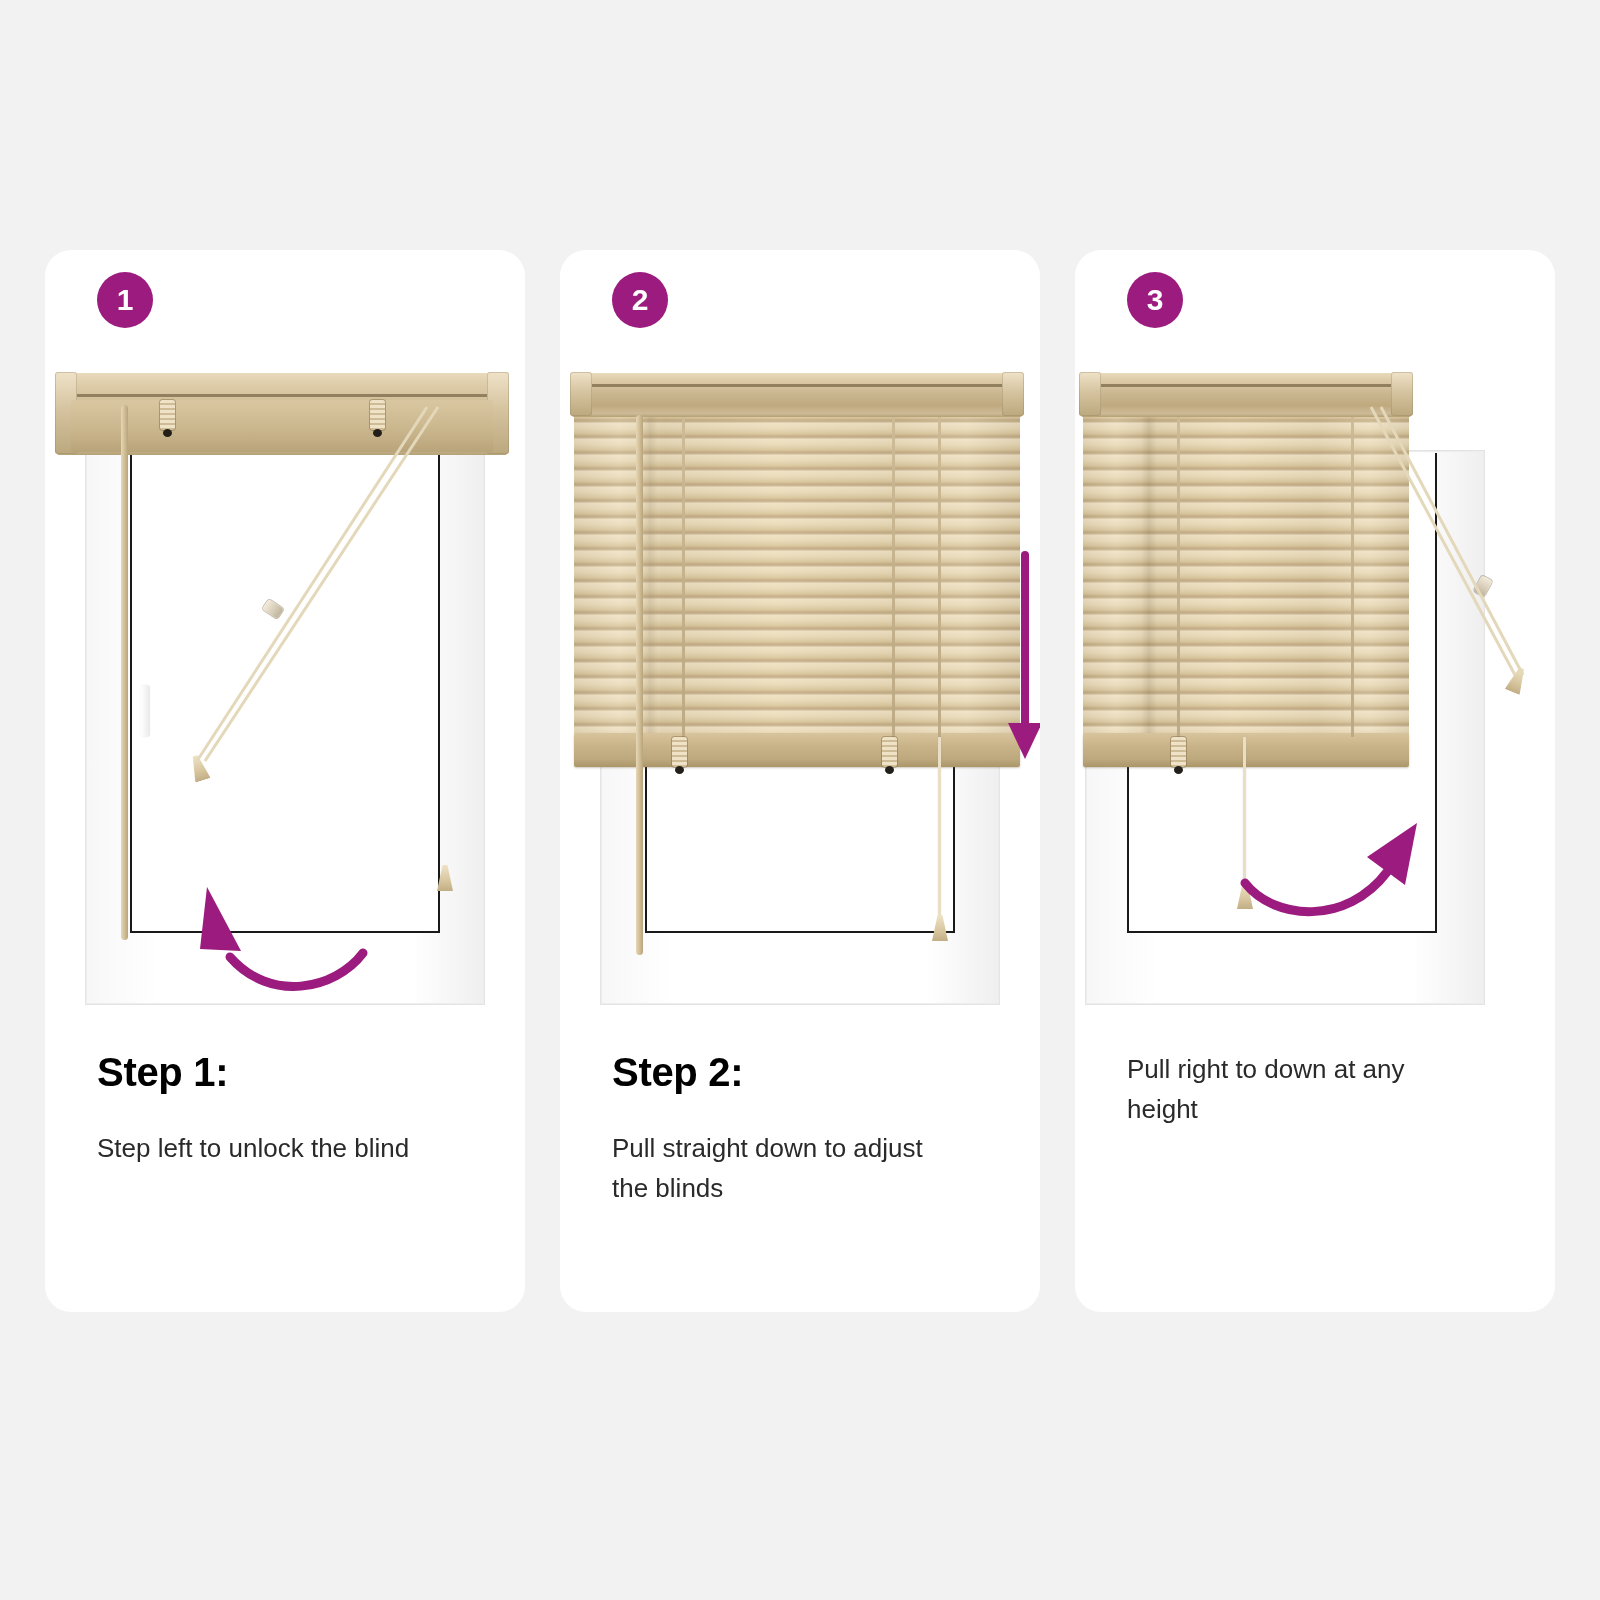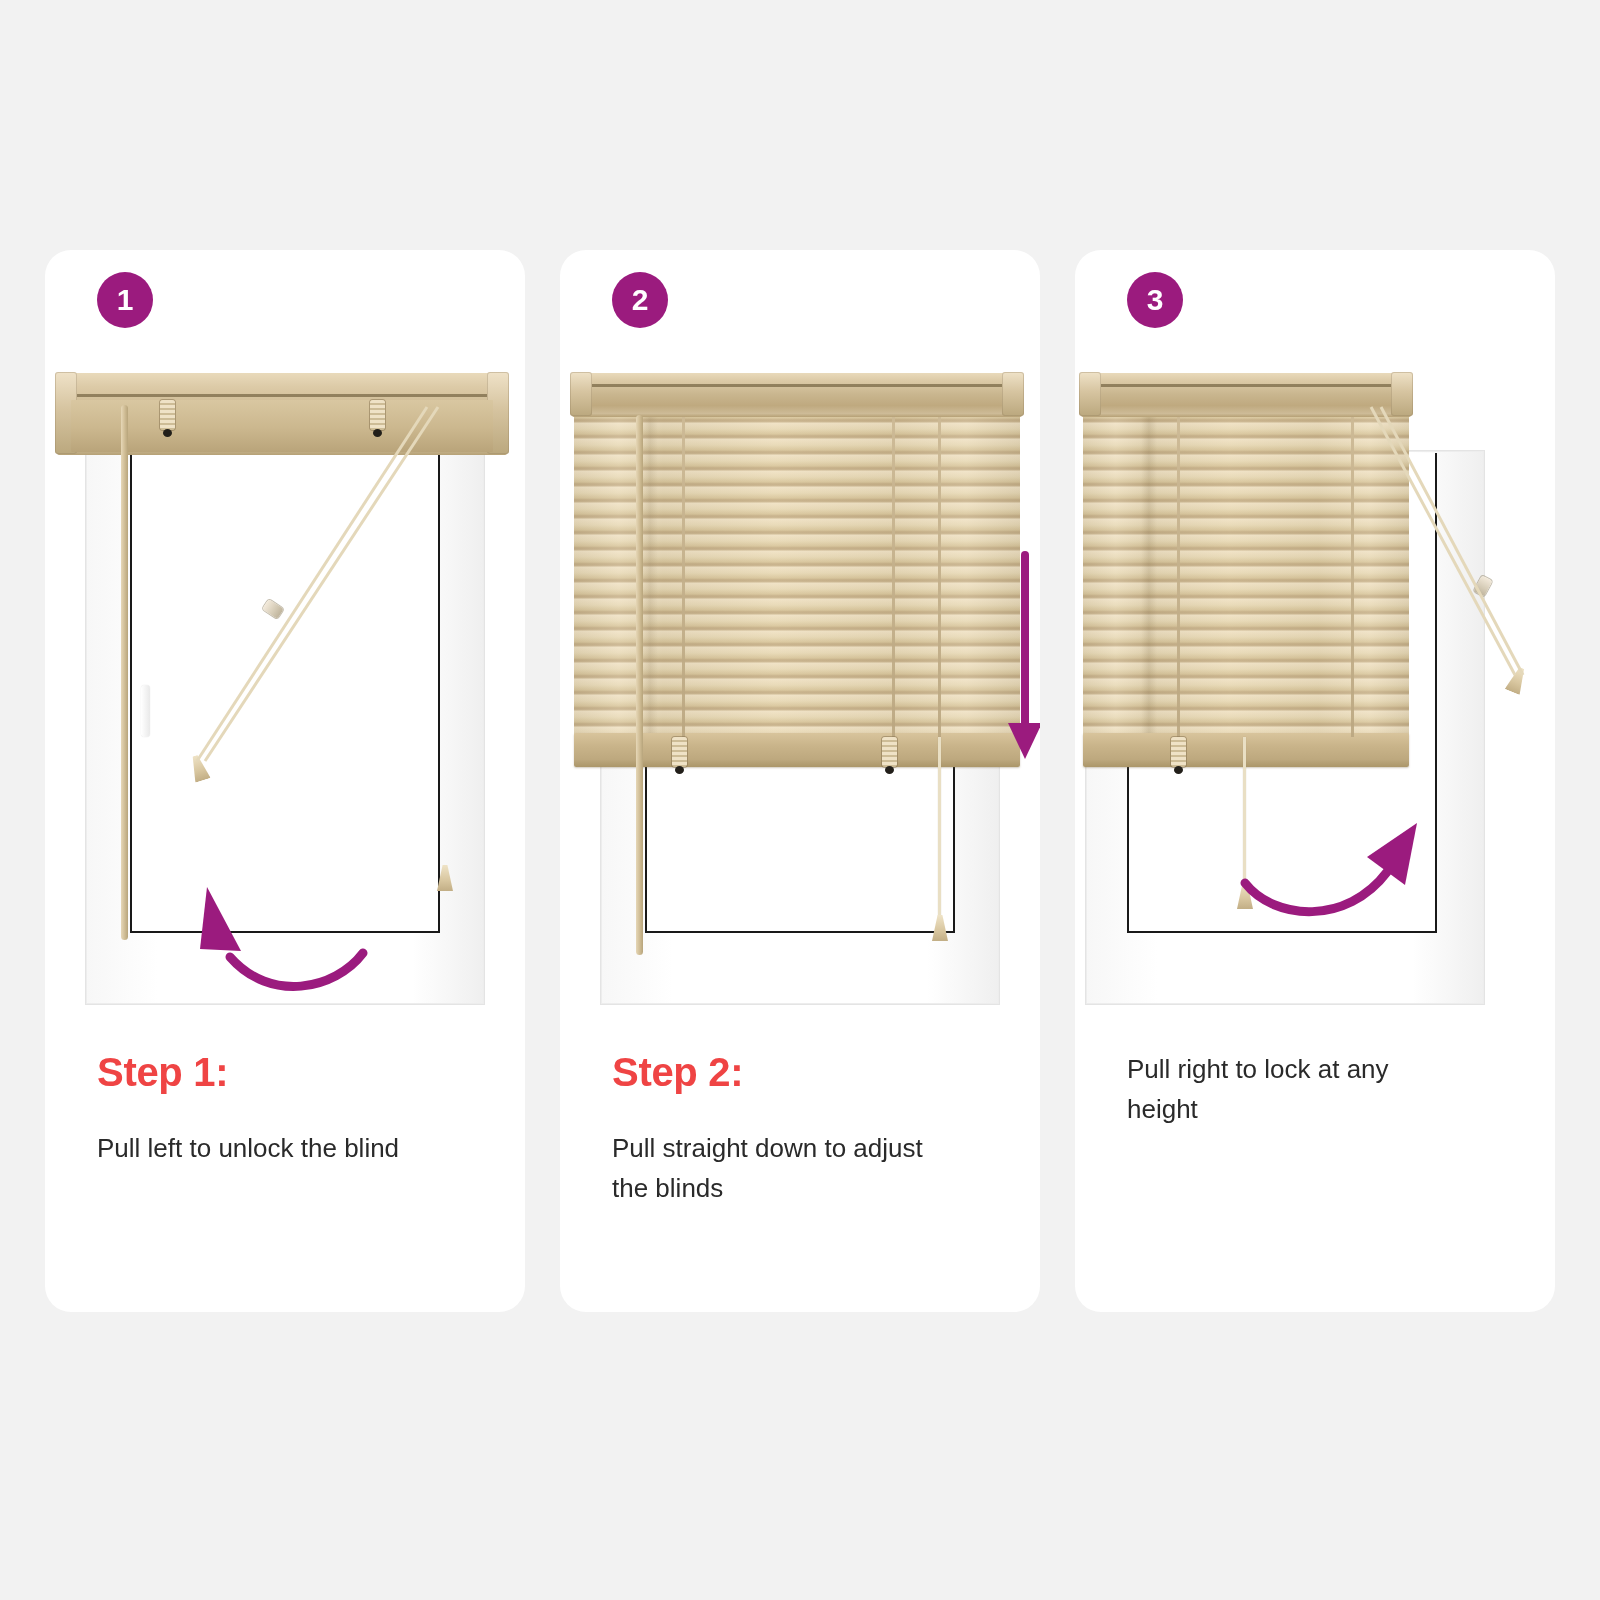--- a/index.html
+++ b/index.html
@@ -173,21 +173,21 @@
     width:9px;height:8px;border-radius:50%;
     background:#221f1a;
   }
   
   .arrow-svg{position:absolute;z-index:60;overflow:visible;}
   
   .caption{
     position:absolute;left:52px;right:40px;top:800px;
   }
   .step-title{
-    font-size:40px;font-weight:bold;color:#ef4444;
+    font-size:40px;font-weight:bold;color:#000000;
     letter-spacing:-.3px;margin:0 0 34px 0;
   }
   .step-body{
     font-size:26px;color:#2a2a2a;line-height:1.52;margin:0;
     max-width:330px;
   }
 </style>
 </head>
 <body>
 
@@ -223,21 +223,21 @@
         <div class="tassel" style="left:392px;top:520px;"></div>
 
         <svg class="arrow-svg" style="left:0;top:0;width:470px;height:680px;" viewBox="0 0 470 680">
           <path d="M 318 608 C 290 645, 225 658, 185 612" stroke="#9b1b7e" stroke-width="9" fill="none" stroke-linecap="round"></path>
           <path d="M 162 542 L 196 606 L 155 604 Z" fill="#9b1b7e"></path>
         </svg>
       </div>
 
       <div class="caption">
         <p class="step-title">Step 1:</p>
-        <p class="step-body">Pull left to unlock the blind</p>
+        <p class="step-body">Step left to unlock the blind</p>
       </div>
     </div>
 
     <div class="card">
       <div class="badge">2</div>
 
       <div class="stage">
 
         <div class="window win-outer" style="left:40px;top:105px;width:400px;height:555px;"></div>
         <div class="window" style="left:85px;top:108px;width:310px;height:480px;background:#fff;border:2px solid #191919;border-top:none;"></div>
@@ -308,18 +308,18 @@
         <div class="beadlock" style="left:402px;top:232px;transform:rotate(28deg);"></div>
         <div class="tassel" style="left:434px;top:322px;transform:rotate(22deg);"></div>
 
         <svg class="arrow-svg" style="left:0;top:0;width:470px;height:680px;" viewBox="0 0 470 680">
           <path d="M 170 538 C 200 576, 272 580, 312 527" stroke="#9b1b7e" stroke-width="9" fill="none" stroke-linecap="round"></path>
           <path d="M 342 478 L 330 540 L 292 512 Z" fill="#9b1b7e"></path>
         </svg>
       </div>
 
       <div class="caption">
-        <p class="step-body">Pull right to lock at any height</p>
+        <p class="step-body">Pull right to down at any height</p>
       </div>
     </div>
 
   </div>
 </div>
 
 </body></html>

